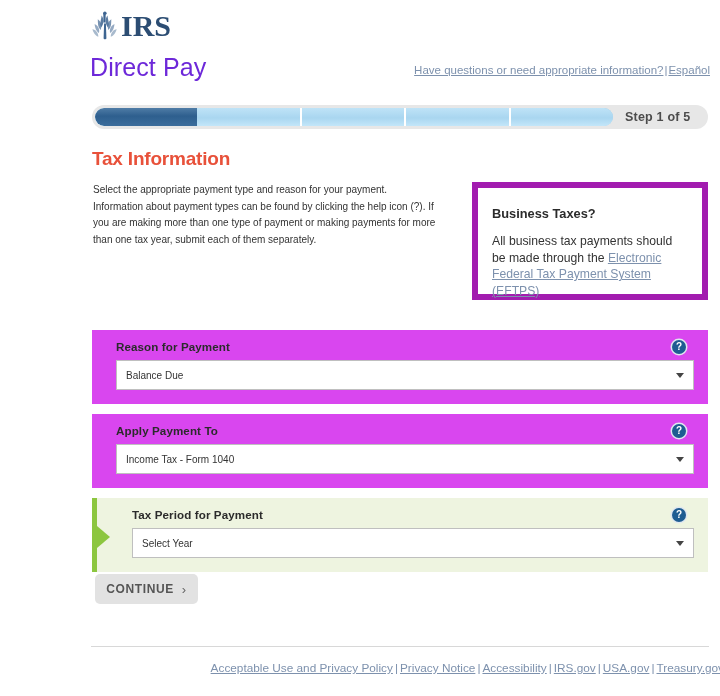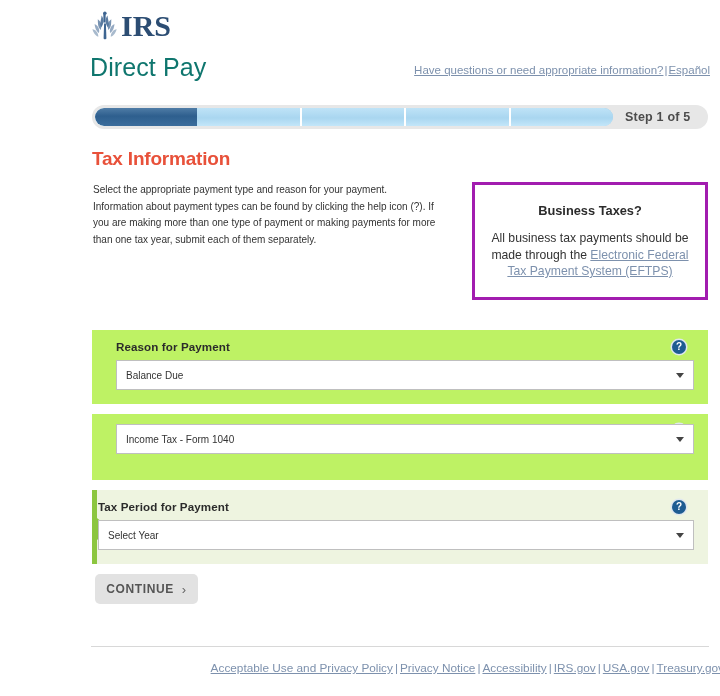--- a/index.html
+++ b/index.html
@@ -50,21 +50,21 @@
     color: #2c4d73;
     line-height: 1;
     margin-left: -1px;
   }
   .app-title {
     position: absolute;
     left: 54px;
     top: 54px;
     font-size: 25px;
     font-weight: 400;
-    color: #0f766e;
+    color: #6d28d9;
     letter-spacing: 0.1px;
     line-height: 1.1;
   }
   .header-links {
     position: absolute;
     right: 46px;
     top: 64px;
     font-size: 11.5px;
     color: #7d91ad;
     white-space: nowrap;
@@ -145,25 +145,24 @@
     line-height: 16.6px;
     color: #333333;
   }
 
   .biz-box {
     position: absolute;
     left: 436px;
     top: 182px;
     width: 236px;
     height: 118px;
-    border: 3px solid #a21caf;
+    border: 6px solid #a21caf;
     box-sizing: border-box;
     padding: 18px 14px 10px 14px;
     background: #ffffff;
-    text-align: center;
   }
   .biz-box h3 {
     margin: 0 0 12px 0;
     font-size: 12.8px;
     font-weight: 700;
     color: #2b2b2b;
   }
   .biz-box p {
     margin: 0;
     font-size: 12.2px;
@@ -177,30 +176,30 @@
 
   
   .form-area {
     position: absolute;
     left: 56px;
     top: 330px;
     width: 616px;
   }
   .form-row {
     position: relative;
-    background: #bef264;
+    background: #d946ef;
     padding: 10px 14px 14px 24px;
     box-sizing: border-box;
     margin-bottom: 10px;
     min-height: 66px;
   }
   .form-row.active {
     background: #eef4e0;
     border-left: 5px solid #8cc63f;
-    padding-left: 1px;
+    padding-left: 35px;
   }
   .form-row.active .arrow-marker {
     position: absolute;
     left: 0px;
     top: 28px;
     width: 0; height: 0;
     border-top: 11px solid transparent;
     border-bottom: 11px solid transparent;
     border-left: 13px solid #8cc63f;
   }
@@ -366,20 +365,21 @@
     <div class="form-row">
       <div class="field-label">Reason for Payment</div>
       <div class="help-icon">?</div>
       <div class="select-box">
         <span>Balance Due</span>
         <span class="select-caret"></span>
       </div>
     </div>
 
     <div class="form-row">
+      <div class="field-label">Apply Payment To</div>
       <div class="help-icon">?</div>
       <div class="select-box">
         <span>Income Tax - Form 1040</span>
         <span class="select-caret"></span>
       </div>
     </div>
 
     <div class="form-row active">
       <div class="arrow-marker"></div>
       <div class="field-label">Tax Period for Payment</div>

